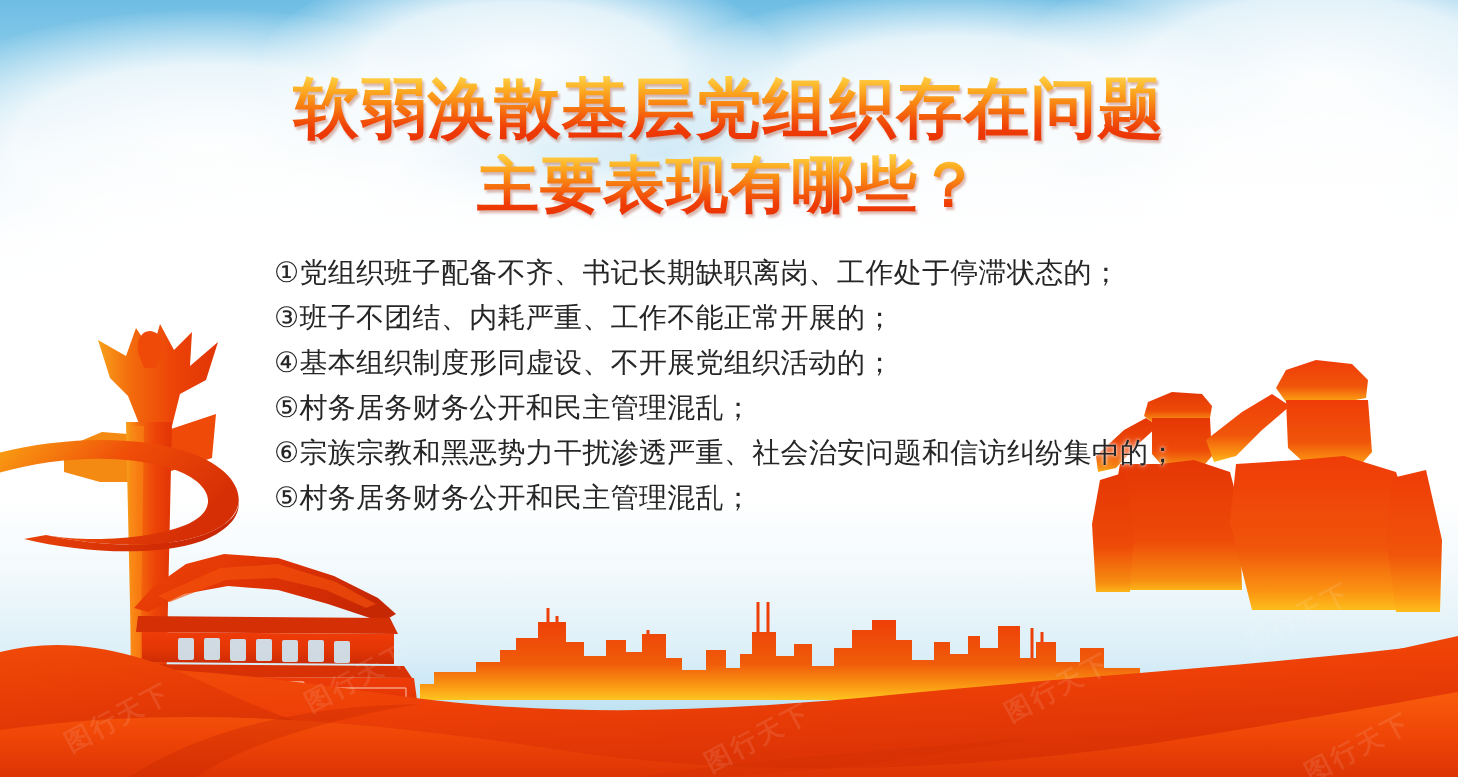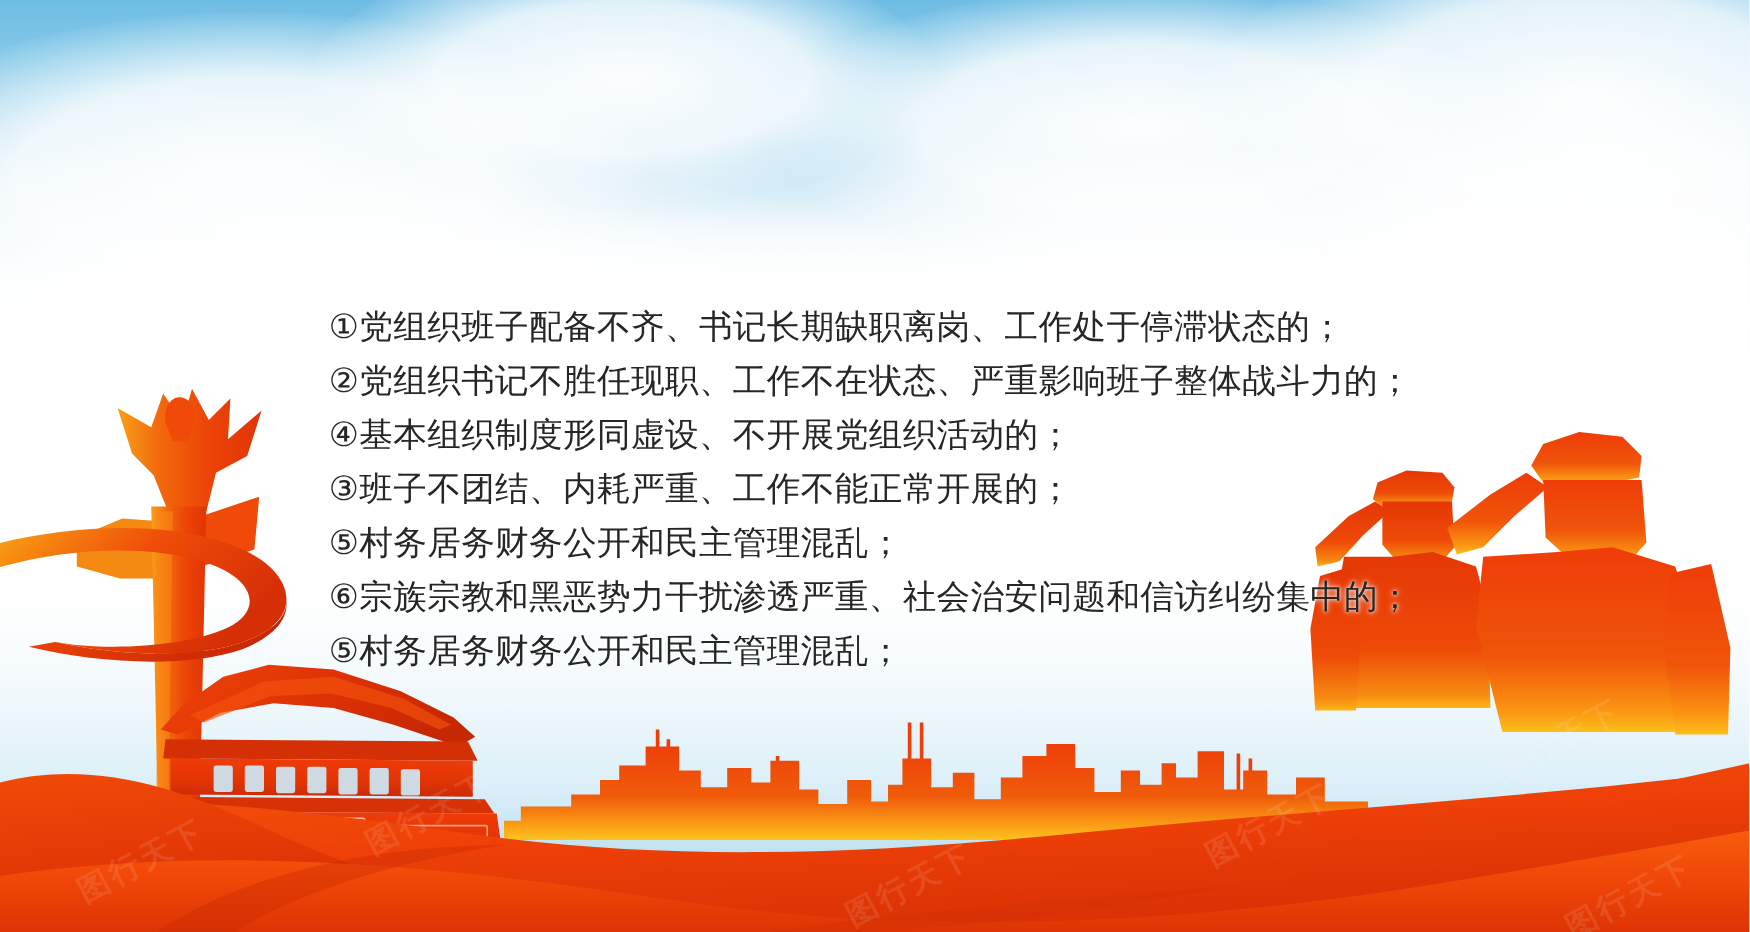--- a/index.html
+++ b/index.html
@@ -322,24 +322,27 @@
     </svg>
 
     <div class="wm" style="left:60px;top:700px;">图行天下</div>
     <div class="wm" style="left:300px;top:660px;">图行天下</div>
     <div class="wm" style="left:700px;top:720px;">图行天下</div>
     <div class="wm" style="left:1000px;top:670px;">图行天下</div>
     <div class="wm" style="left:1240px;top:600px;">图行天下</div>
     <div class="wm" style="left:1300px;top:730px;">图行天下</div>
   </div>
 
+  <div class="title-block">
+    <div class="title-line title-1">软弱涣散基层党组织存在问题</div>
+    <div class="title-line title-2">主要表现有哪些？</div>
+  </div>
 
   <div class="list">
     <div class="list-item">①党组织班子配备不齐、书记长期缺职离岗、工作处于停滞状态的；</div>
-    <div class="list-item">②党组织书记不胜任现职、工作不在状态、严重影响班子整体战斗力的；</div>
+    <div class="list-item">③班子不团结、内耗严重、工作不能正常开展的；</div>
     <div class="list-item">④基本组织制度形同虚设、不开展党组织活动的；</div>
-    <div class="list-item">③班子不团结、内耗严重、工作不能正常开展的；</div>
     <div class="list-item">⑤村务居务财务公开和民主管理混乱；</div>
     <div class="list-item">⑥宗族宗教和黑恶势力干扰渗透严重、社会治安问题和信访纠纷集中的；</div>
     <div class="list-item">⑤村务居务财务公开和民主管理混乱；</div>
   </div>
 
 </div>
 
 </body></html>

